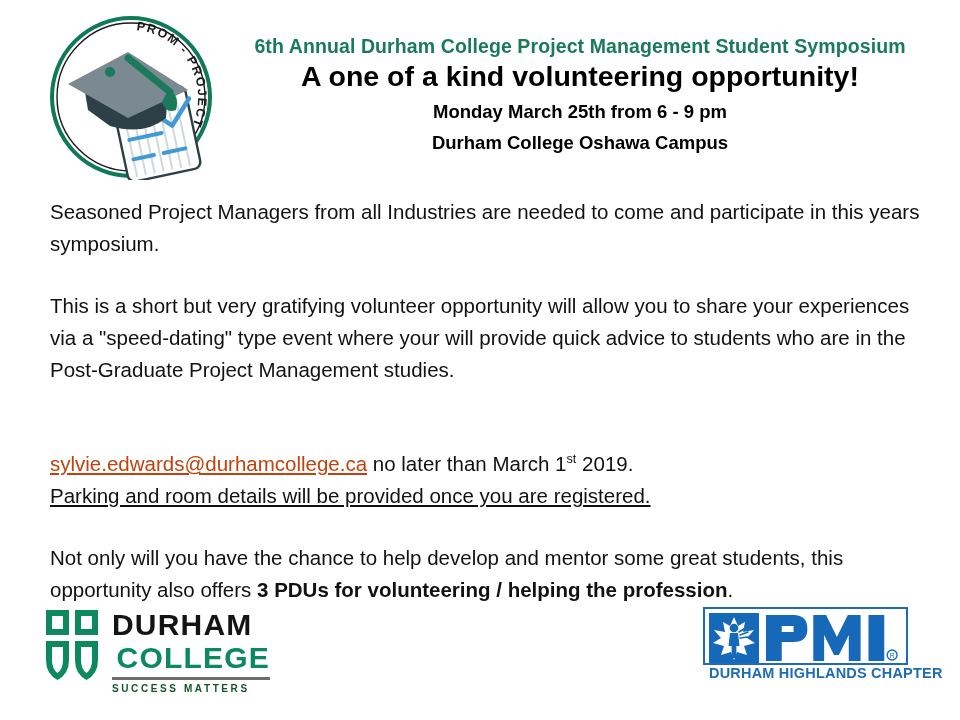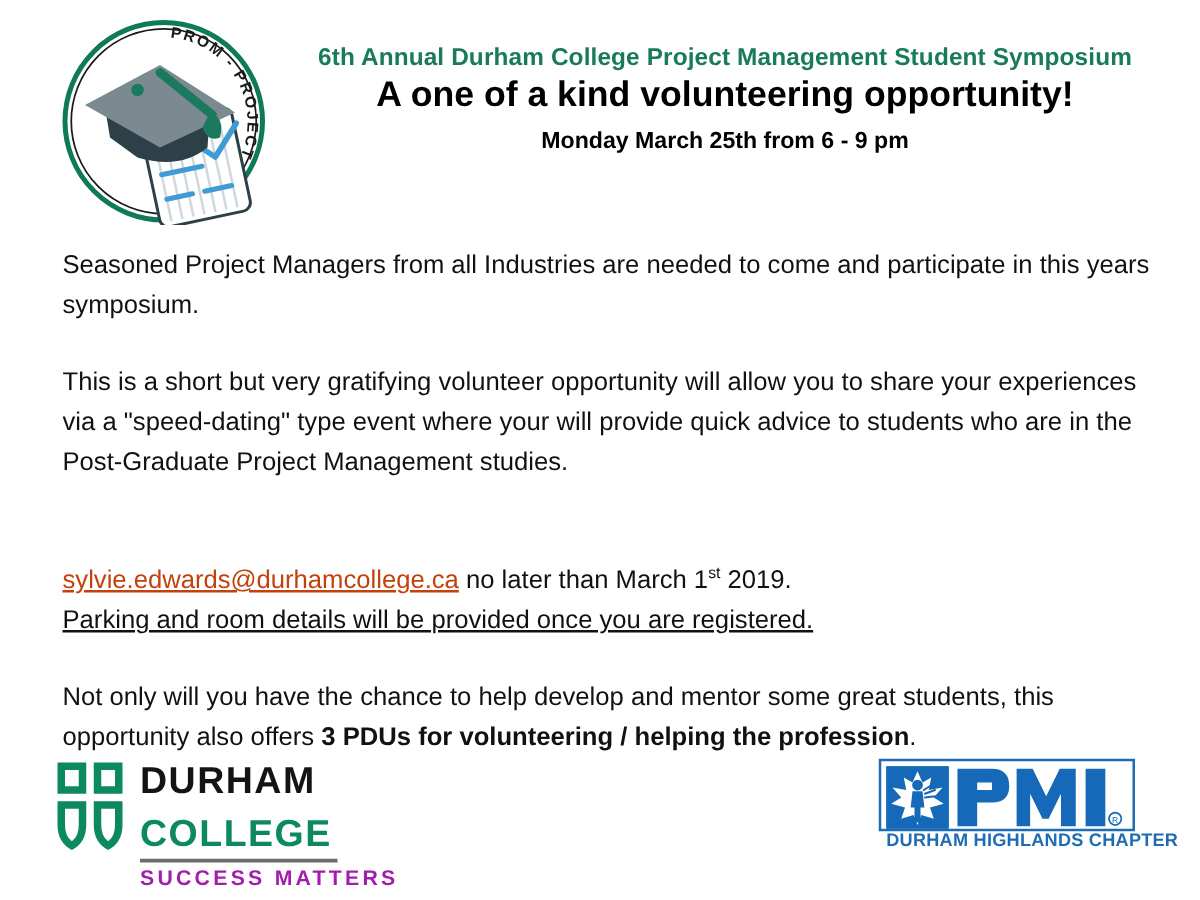--- a/index.html
+++ b/index.html
@@ -104,34 +104,35 @@
     color: #141414;
     line-height: 1.0;
   }
   .dc-college {
     font-family: "Liberation Sans", sans-serif;
     font-weight: bold;
     font-size: 30px;
     letter-spacing: 1.2px;
     color: #0c8a5d;
     line-height: 1.05;
-    margin-top: 12px;
+    margin-top: 2px;
+    text-align: right;
   }
   .dc-rule {
     height: 3px;
     background: #6d6d6d;
     margin: 3px 0 3px 0;
     width: 158px;
   }
   .dc-tag {
     font-family: "Liberation Sans", sans-serif;
     font-weight: bold;
-    font-size: 17px;
+    font-size: 10px;
     letter-spacing: 2.6px;
-    color: #a21caf;
+    color: #14532d;
   }
 
   
   .pmi-logo {
     position: absolute;
     left: 703px;
     top: 7px;
     width: 205px;
     height: 58px;
     border: 2px solid #1f6cb4;
@@ -211,20 +212,21 @@
       <path d="M 80 44 L 122 78" stroke="#1b7a5e" stroke-width="7" stroke-linecap="round" fill="none"></path>
       <path d="M 120 76 Q 132 80 128 96 Q 118 100 114 88 Z" fill="#1b7a5e"></path>
       <circle cx="62" cy="58" r="5" fill="#1b7a5e"></circle>
     </svg>
   </div>
 
   <div class="header-text">
     <div class="eyebrow">6th Annual  Durham  College  Project  Management  Student  Symposium</div>
     <div class="headline">A one of a kind volunteering opportunity!</div>
     <div class="subline">Monday  March  25th from  6 - 9 pm</div>
+    <div class="subline">Durham  College Oshawa  Campus</div>
   </div>
 </div>
 
 <div class="body-copy">
 
   <p class="para">Seasoned Project Managers from all Industries are needed to come and participate in this years symposium.</p>
 
   <p class="para">This is a short but very gratifying volunteer opportunity will allow you to share your experiences via a "speed-dating" type event where  your will provide quick advice to students who are in the Post-Graduate Project Management studies.</p>
 
   <p class="para">

